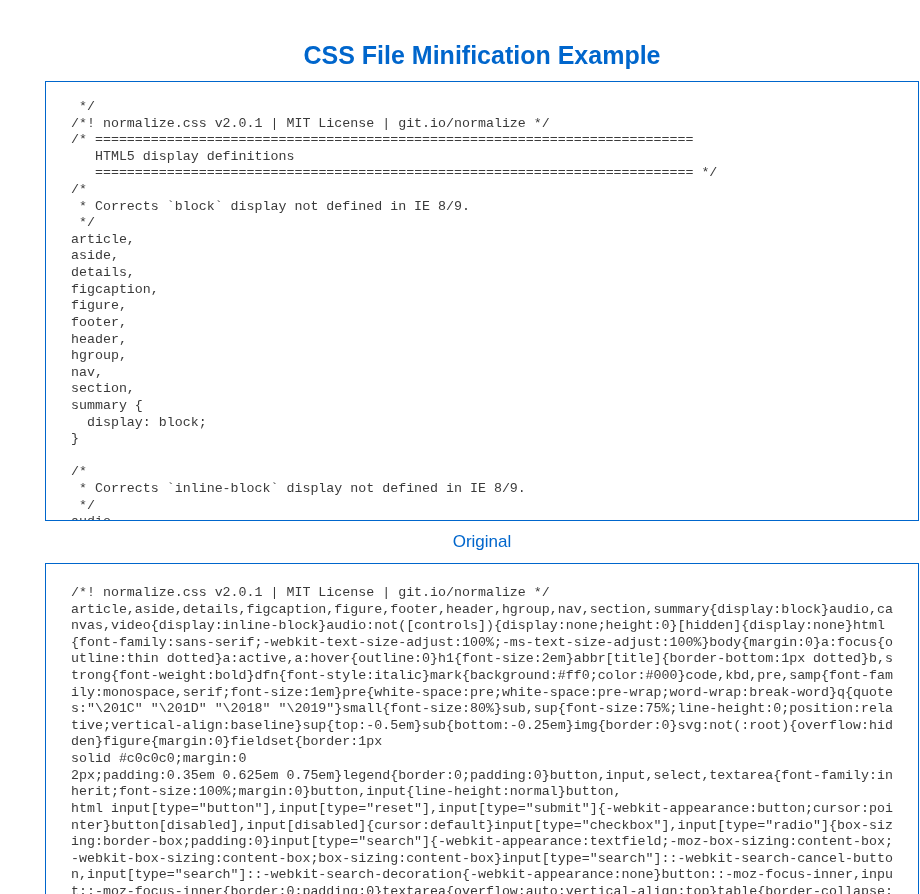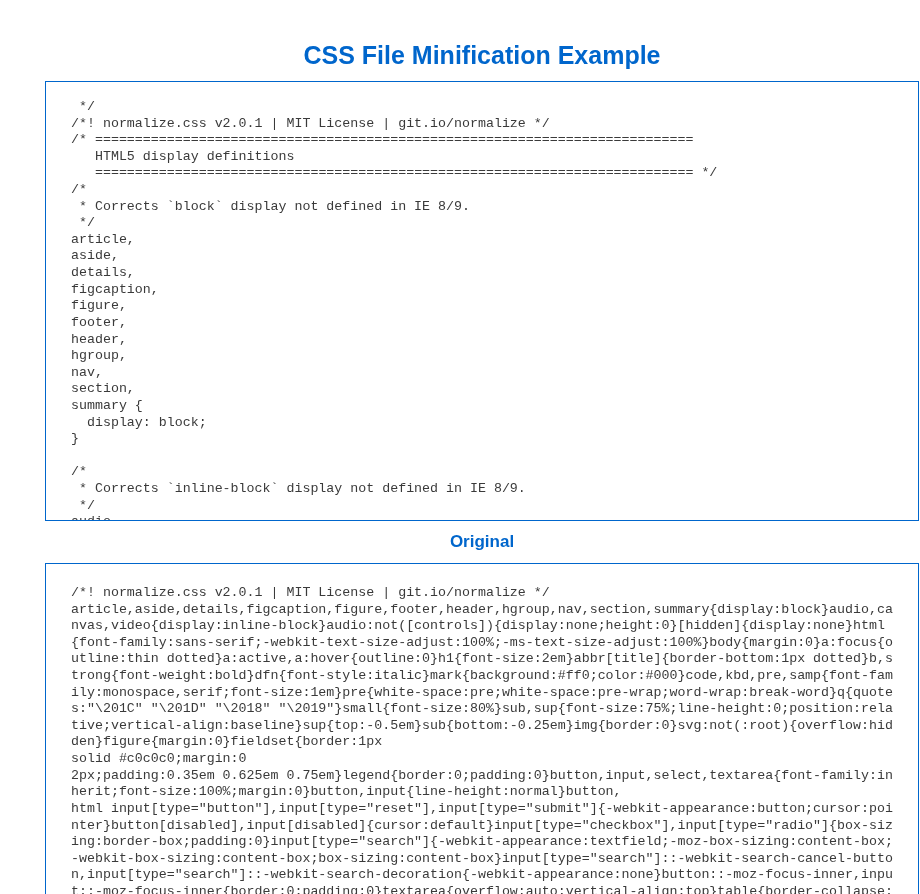--- a/index.html
+++ b/index.html
@@ -26,21 +26,21 @@
       font-family: Consolas, "Courier New", monospace;
       font-size: 13.3px;
       line-height: 1.25;
       color: #3a3a3a;
       white-space: pre-wrap;
       word-break: break-all;
     }
     .box-caption {
       text-align: center;
       color: #0066cc;
-      font-weight: bold;
+      font-weight: normal;
       font-size: 17px;
       margin-top: 2px;
       margin-bottom: 10px;
       font-family: "Segoe UI", "Lucida Grande", Arial, sans-serif;
     }
     .original-box { height: 440px; }
     .minified-box { height: 345px; }
     .minified-box pre { padding-top: 4px; }
   </style>
 </head>

